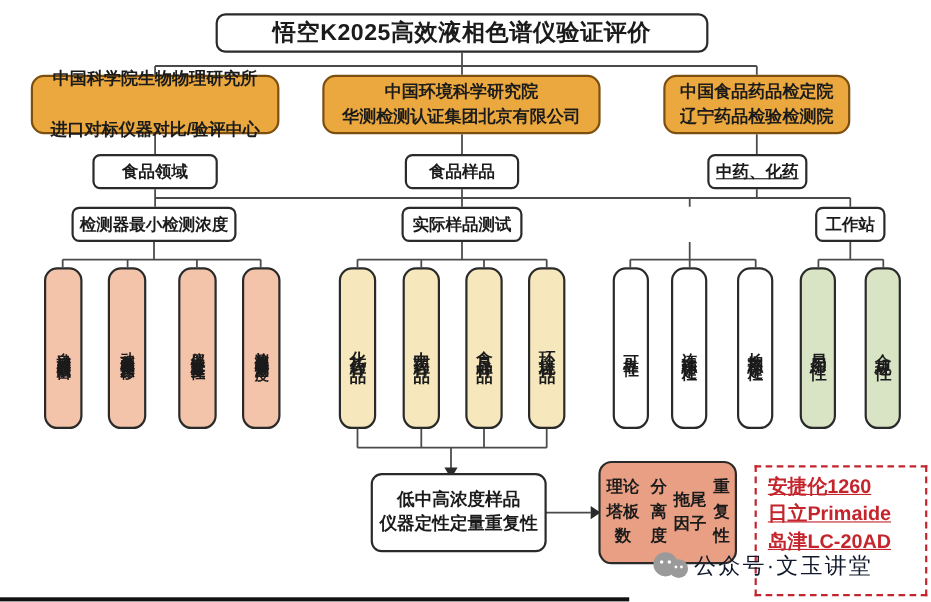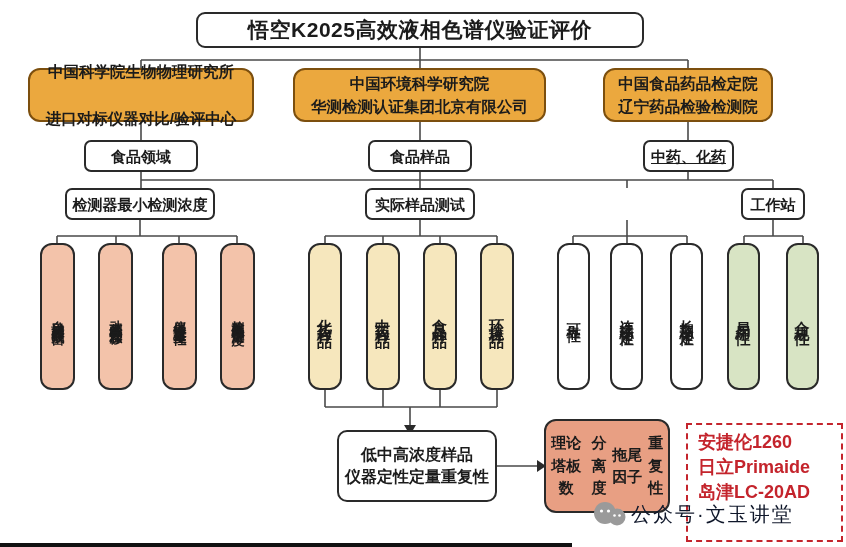--- a/index.html
+++ b/index.html
@@ -97,21 +97,21 @@
     <span>仪器定性定量重复性</span>
   </div>
 
   <div class="box result-box" style="left:544px;top:419px;width:126px;height:94px;">
     <span>理论塔板数</span>
     <span>分离度</span>
     <span>拖尾因子</span>
     <span>重复性</span>
   </div>
 
-  <div class="ref-box" style="left:686px;top:423px;width:157px;height:119px;">
+  <div class="ref-box" style="left:686px;top:423px;width:157px;height:119px;text-decoration:underline;">
     <span>安捷伦1260</span>
     <span>日立Primaide</span>
     <span>岛津LC-20AD</span>
   </div>
 
   <div class="watermark" style="left:592px;top:501px;">
     <svg width="34" height="27" viewBox="0 0 34 27">
       <circle cx="13" cy="12" r="11" fill="#9a9a9a"></circle>
       <circle cx="25" cy="16" r="8.5" fill="#9a9a9a"></circle>
       <circle cx="9.5" cy="10" r="1.6" fill="#ffffff"></circle>

